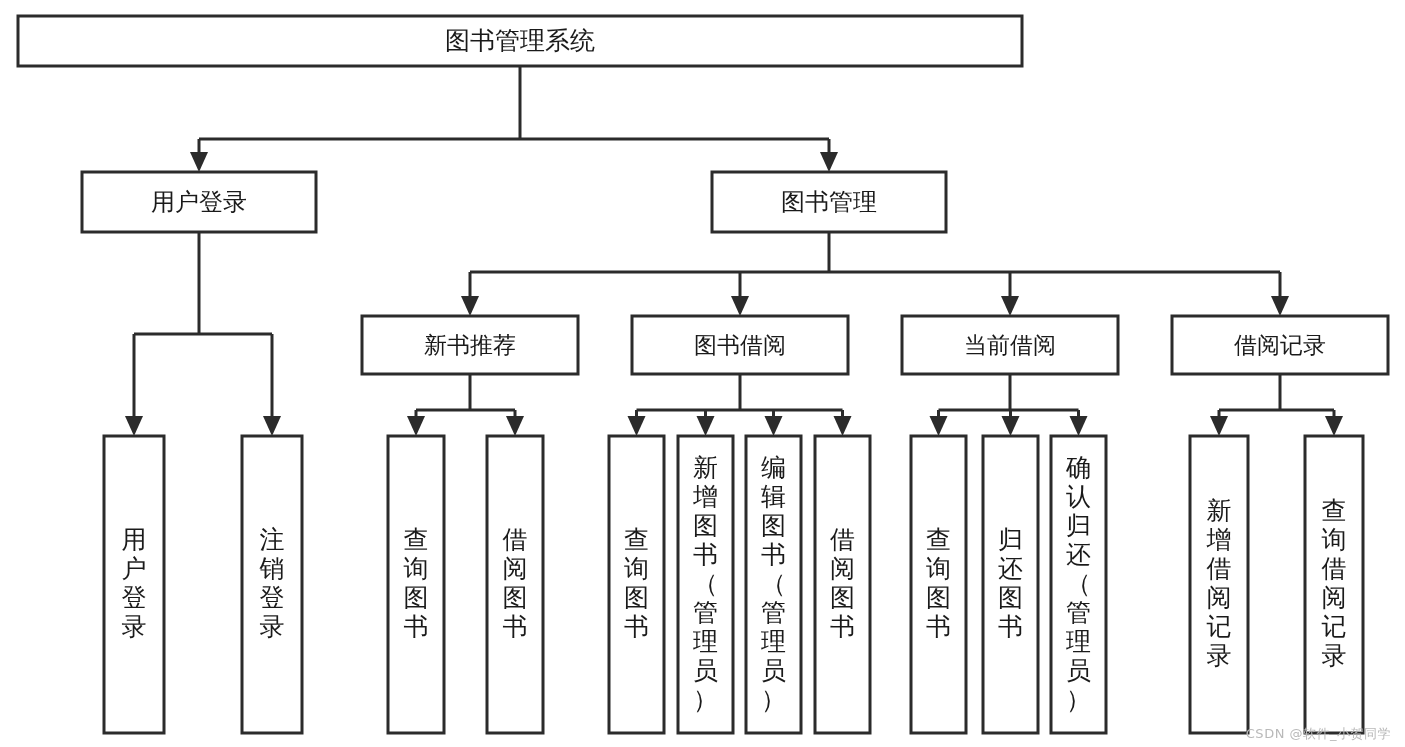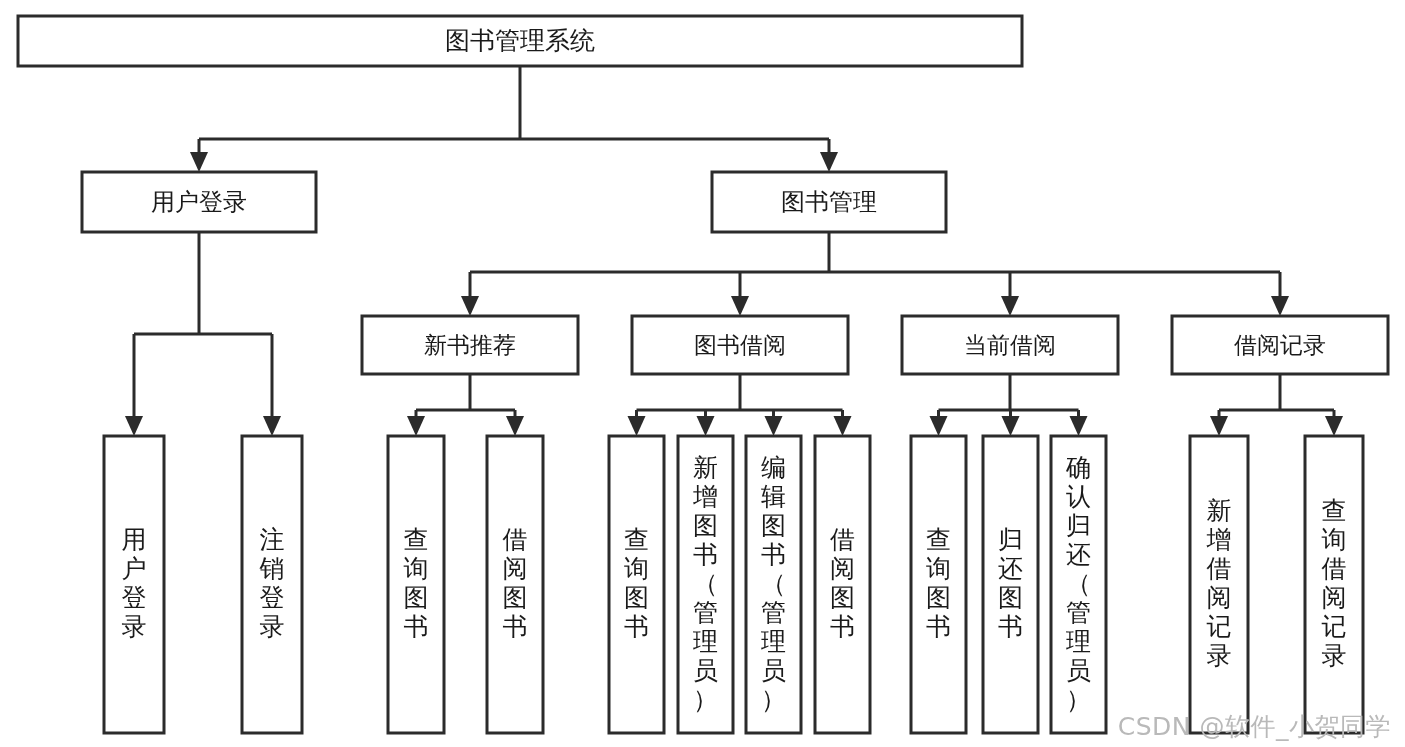--- a/index.html
+++ b/index.html
@@ -48,21 +48,21 @@
   }
   .arrow-head {
     fill: #2b2b2b;
     stroke: none;
   }
   .watermark {
     position: absolute;
     right: 14px;
     bottom: 4px;
     font-family: "DejaVu Sans", "Liberation Sans", sans-serif;
-    font-size: 25px;
+    font-size: 13px;
     color: #b9b9b9;
     letter-spacing: 0.5px;
     white-space: nowrap;
     pointer-events: none;
     user-select: none;
   }
 </style>
 </head>
 <body>
 

